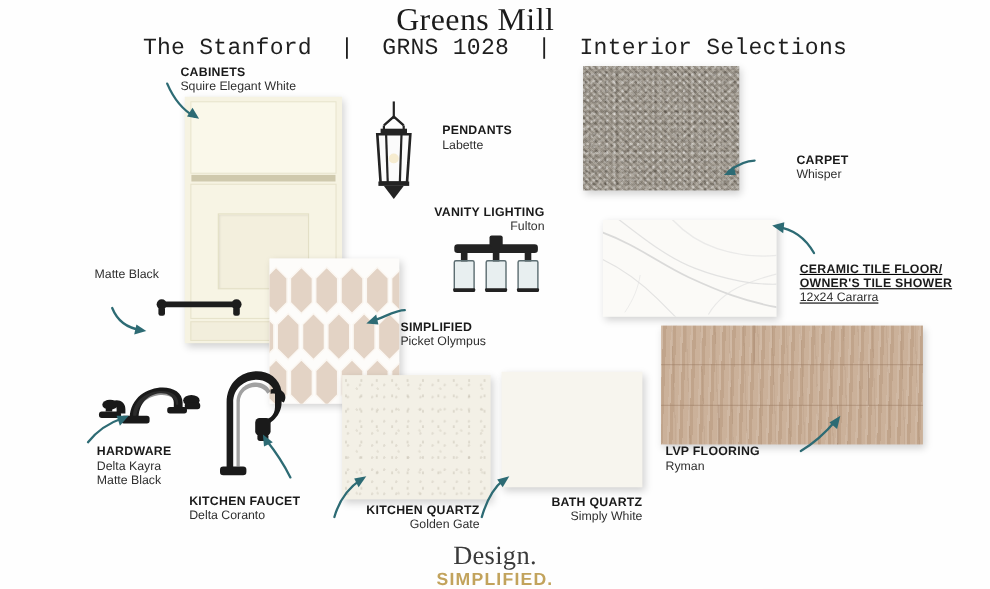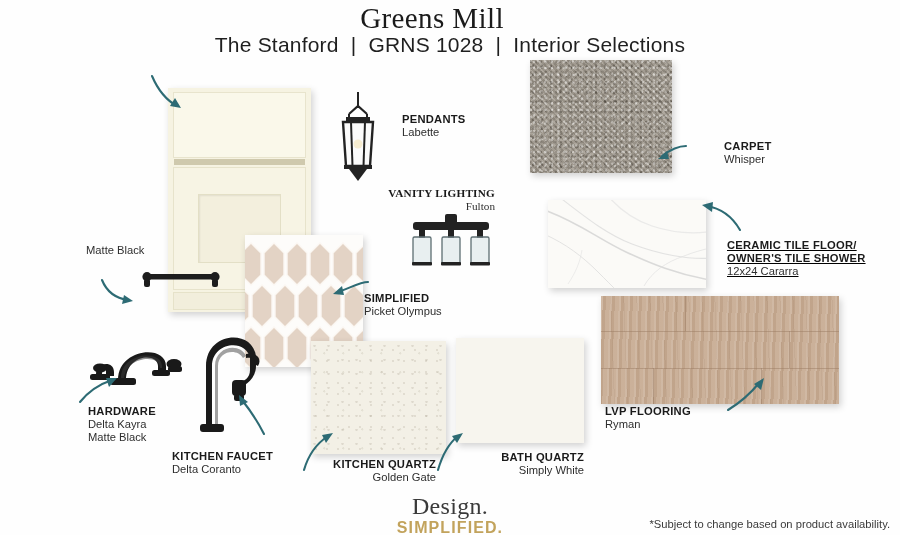--- a/index.html
+++ b/index.html
@@ -15,21 +15,21 @@
   
   .title {
     position: absolute; top: 2px; left: 0; width: 864px;
     text-align: center;
     font-family: "Liberation Serif", serif;
     font-size: 29px; color: #1b1b1b; letter-spacing: .4px;
   }
   .subtitle {
     position: absolute; top: 33px; left: 0; width: 900px;
     text-align: center;
-    font-family: Liberation Sans, sans-serif;
+    font-family: Liberation Mono, monospace;
     font-size: 21px; color: #1f1f1f; letter-spacing: .2px;
     white-space: pre;
   }
 
   
   .lbl { position: absolute; line-height: 1.16; }
   .lbl .hd {
     font-weight: bold; font-size: 11.2px; color: #1a1a1a;
     letter-spacing: .25px; white-space: nowrap;
   }
@@ -359,27 +359,31 @@
   <svg class="arrow" id="arr-bquartz" style="left:436px; top:430px;" width="36" height="42">
     <path d="M2,40 C6,26 12,14 22,6"></path>
     <polygon points="27,3 21,13 16,6"></polygon>
   </svg>
 
   <svg class="arrow" id="arr-lvp" style="left:726px; top:378px;" width="48" height="36">
     <path d="M2,32 C12,26 24,16 34,4"></path>
     <polygon points="38,0 35,12 28,6"></polygon>
   </svg>
 
+  <div class="lbl" style="left:164px; top:60px;">
+    <div class="hd">CABINETS</div>
+    <div class="sb">Squire Elegant White</div>
+  </div>
 
   <div class="lbl" style="left:402px; top:113px;">
     <div class="hd">PENDANTS</div>
     <div class="sb">Labette</div>
   </div>
 
-  <div class="lbl right" style="left:355px; top:187px; width:140px;font-family:Liberation Serif, serif;">
+  <div class="lbl right" style="left:355px; top:187px; width:140px;">
     <div class="hd">VANITY LIGHTING</div>
     <div class="sb">Fulton</div>
   </div>
 
   <div class="lbl" style="left:724px; top:140px;">
     <div class="hd">CARPET</div>
     <div class="sb">Whisper</div>
   </div>
 
   <div class="lbl" style="left:727px; top:239px; width:160px;text-decoration:underline;">
@@ -420,15 +424,14 @@
   <div class="lbl" style="left:605px; top:405px;">
     <div class="hd">LVP FLOORING</div>
     <div class="sb">Ryman</div>
   </div>
 
   <div id="logo">
     <div class="d">Design.</div>
     <div class="s">SIMPLIFIED.</div>
   </div>
 
-  <div id="disclaimer">*Subject to change based on product availability.</div>
 
 </div>
 
 </body></html>

